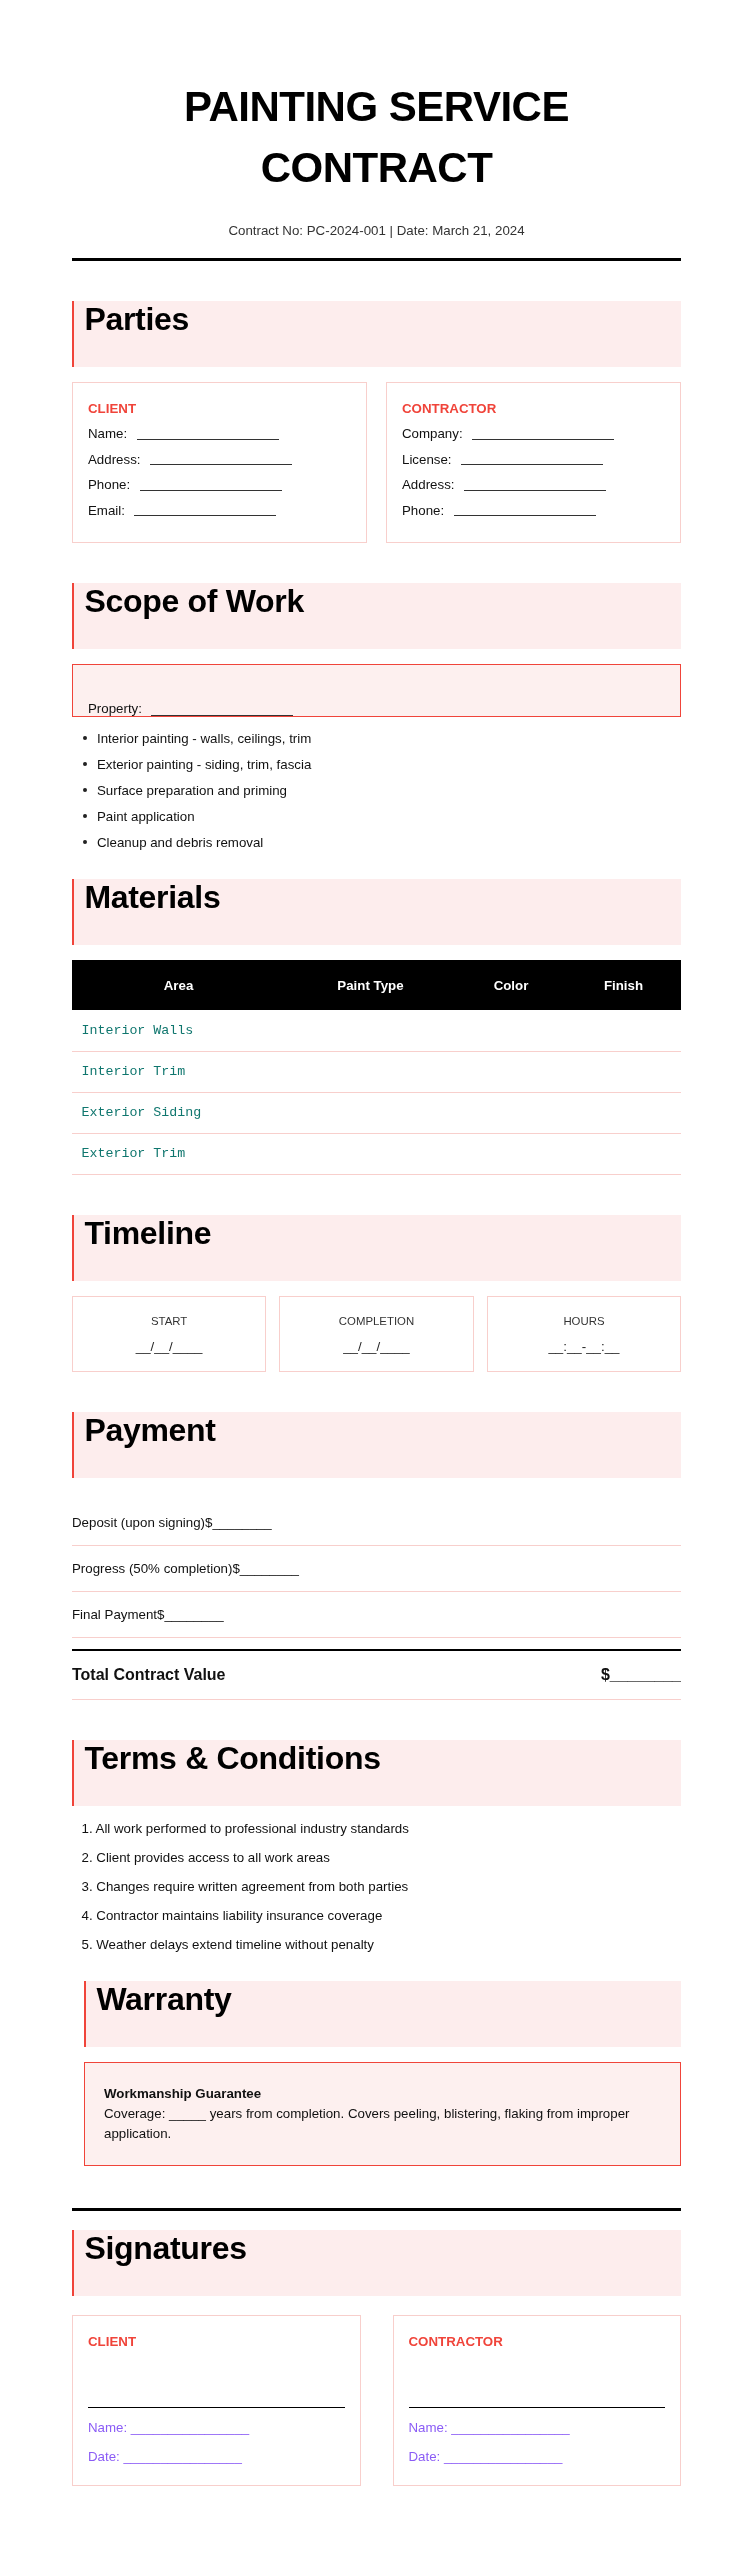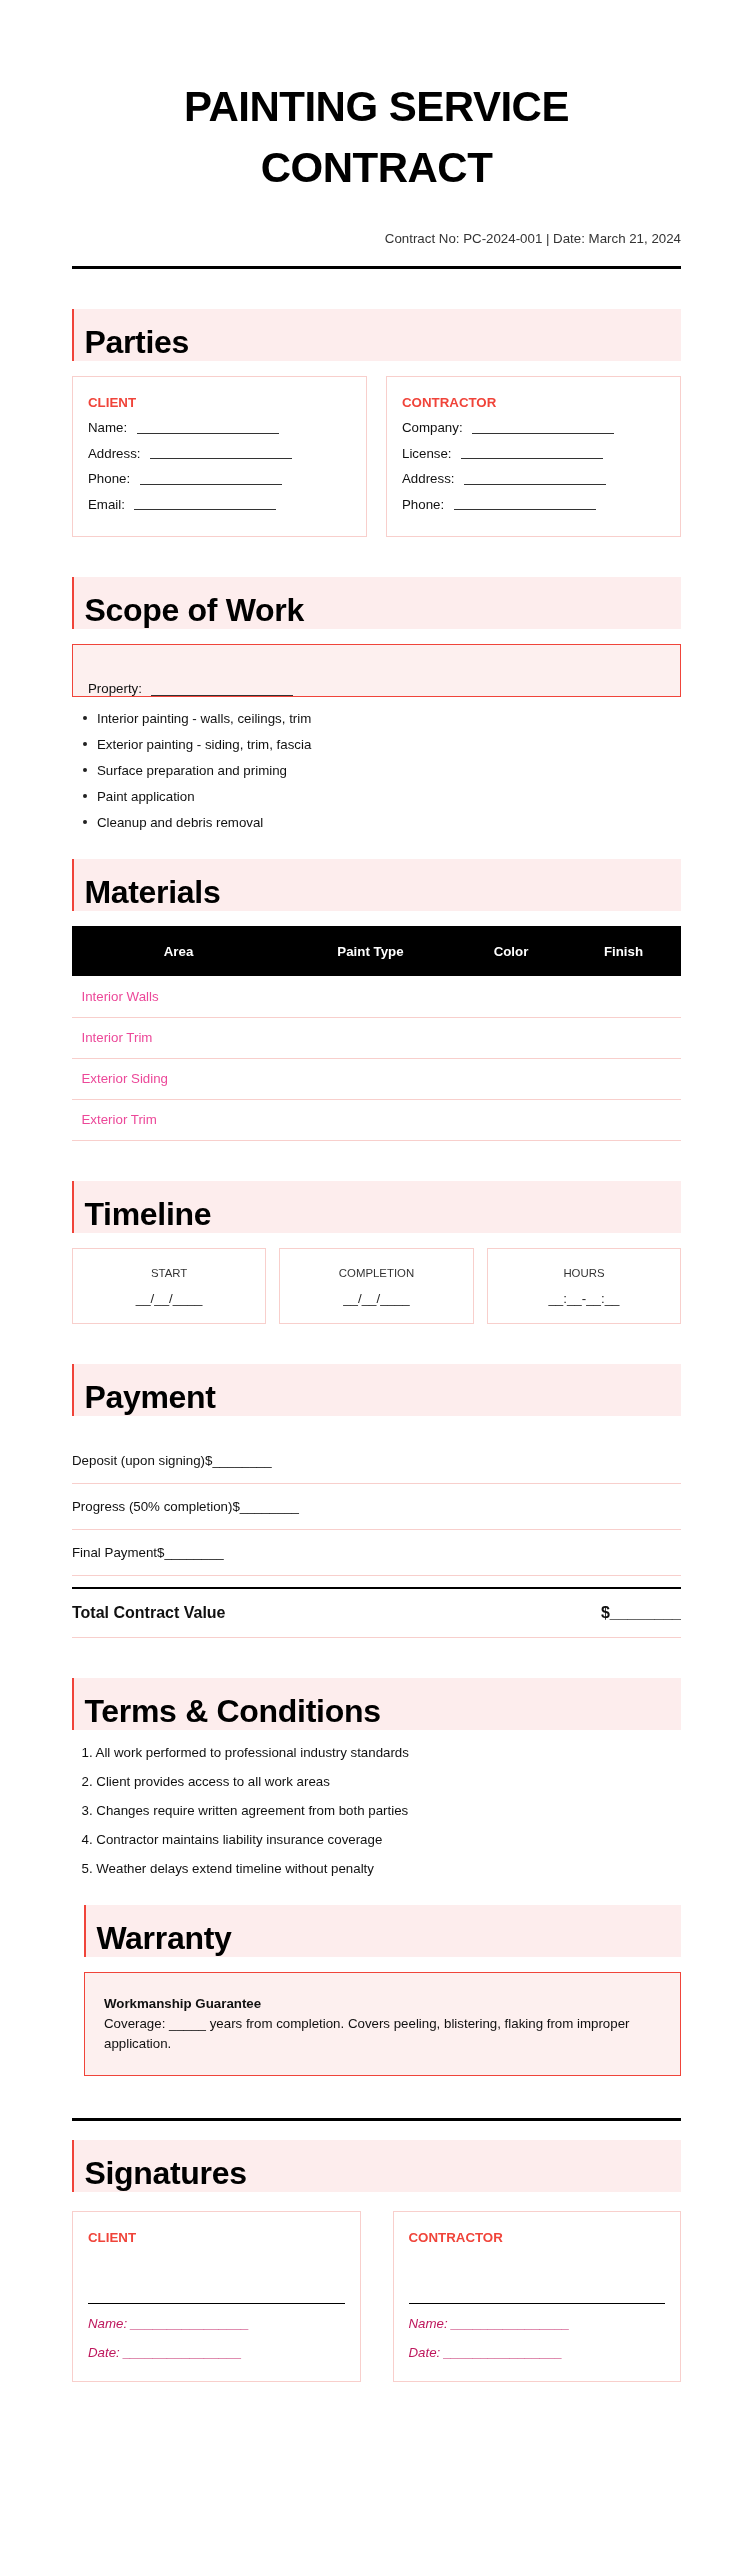--- a/index.html
+++ b/index.html
@@ -19,37 +19,36 @@
       font-size: 42px;
       font-weight: bold;
       line-height: 61px;
       letter-spacing: -0.5px;
       color: #000;
       padding-top: 3.8px;
     }
     .doc-meta {
       font-size: 13.3px;
       color: #333;
-      margin-top: 32px;
-      line-height: 17px;
-      text-align: right;
+      margin-top: 24px;
+      line-height: 17px;
     }
     .rule-thick {
       height: 2.8px;
       background: #000;
       margin-top: 19px;
     }
     
     .section { margin-top: 40px; }
     .section-header {
       background: #fdeded;
       border-left: 2.8px solid #f0443a;
-      height: 52px;
-      display: flex;
-      align-items: flex-end;
+      height: 66px;
+      display: flex;
+      align-items: flex-start;
       padding-left: 10.4px;
     }
     .section-header h2 {
       font-size: 32px;
       font-weight: bold;
       color: #000;
       letter-spacing: -0.3px;
     }
     
     .parties {
@@ -128,21 +127,22 @@
       color: #fff;
       text-align: center;
       font-weight: bold;
       height: 50px;
       padding: 0 9.5px;
     }
     .mat-table td {
       height: 41px;
       padding: 0 9.5px;
       border-bottom: 0.9px solid #f8cfcc;
-      color: #ec4899;
+      color: #0f766e;
+      font-family: Liberation Mono, monospace;
     }
     .col-area { width: 213px; }
     .col-type { width: 171px; }
     .col-color { width: 110px; }
     
     .timeline {
       display: flex;
       gap: 13.3px;
       margin-top: 15px;
     }
@@ -222,24 +222,23 @@
       height: 171px;
       padding: 17px 15px;
     }
     .sig-line {
       border-bottom: 0.9px solid #000;
       margin-top: 57px;
       height: 0;
     }
     .sig-field {
       font-size: 13.3px;
-      color: #be185d;
+      color: #8b5cf6;
       margin-top: 11.4px;
       line-height: 17px;
-      font-style: italic;
     }
   </style>
 </head>
 <body>
 
 <div class="page">
 
   <header class="doc-header">
     <h1 class="doc-title">
       <span>PAINTING SERVICE</span><br>

